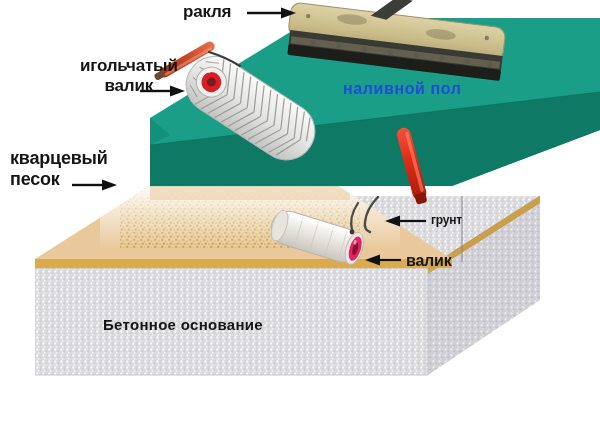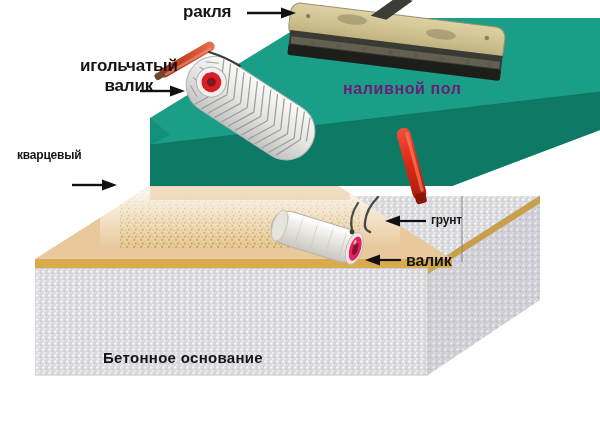--- a/index.html
+++ b/index.html
@@ -29,29 +29,29 @@
   }
   .lbl {
     position: absolute;
     font-family: "Liberation Sans", sans-serif;
     font-weight: bold;
     color: #151515;
     white-space: nowrap;
     line-height: 1.18;
     letter-spacing: -0.2px;
   }
-  .lbl-dark-teal { color: #701a75; }
+  .lbl-dark-teal { color: #1d4ed8; }
 
   .lbl-rakl   { left: 183px; top: 2px;   font-size: 17px; }
   .lbl-needle { left: 80px;  top: 56px;  font-size: 17px; text-align: center; }
-  .lbl-sand   { left: 17px;  top: 148px; font-size: 12px; }
+  .lbl-sand   { left: 10px;  top: 148px; font-size: 18px; }
   .lbl-pour   { left: 343px; top: 80px;  font-size: 16px; letter-spacing: 0.6px; }
   .lbl-prim   { left: 431px; top: 213px; font-size: 12px; }
   .lbl-valik  { left: 406px; top: 252px; font-size: 16px; }
-  .lbl-base   { left: 103px; top: 316px; font-size: 15px; letter-spacing: 0.3px; margin-top: 33px; }
+  .lbl-base   { left: 103px; top: 316px; font-size: 15px; letter-spacing: 0.3px; }
 </style>
 </head>
 <body>
 
 <div id="scene">
 
   <svg class="layer" viewBox="0 0 600 447">
     <defs>
       <pattern id="concreteTex" width="6" height="6" patternUnits="userSpaceOnUse">
         <rect width="6" height="6" fill="#dcdcdf"></rect>
@@ -287,20 +287,21 @@
 
   <div class="lbl lbl-rakl">ракля</div>
 
   <div class="lbl lbl-needle">
     <div>игольчатый</div>
     <div>валик</div>
   </div>
 
   <div class="lbl lbl-sand">
     <div>кварцевый</div>
+    <div>песок</div>
   </div>
 
   <div class="lbl lbl-pour lbl-dark-teal">наливной  пол</div>
 
   <div class="lbl lbl-prim">грунт</div>
 
   <div class="lbl lbl-valik">валик</div>
 
   <div class="lbl lbl-base">Бетонное основание</div>
 

